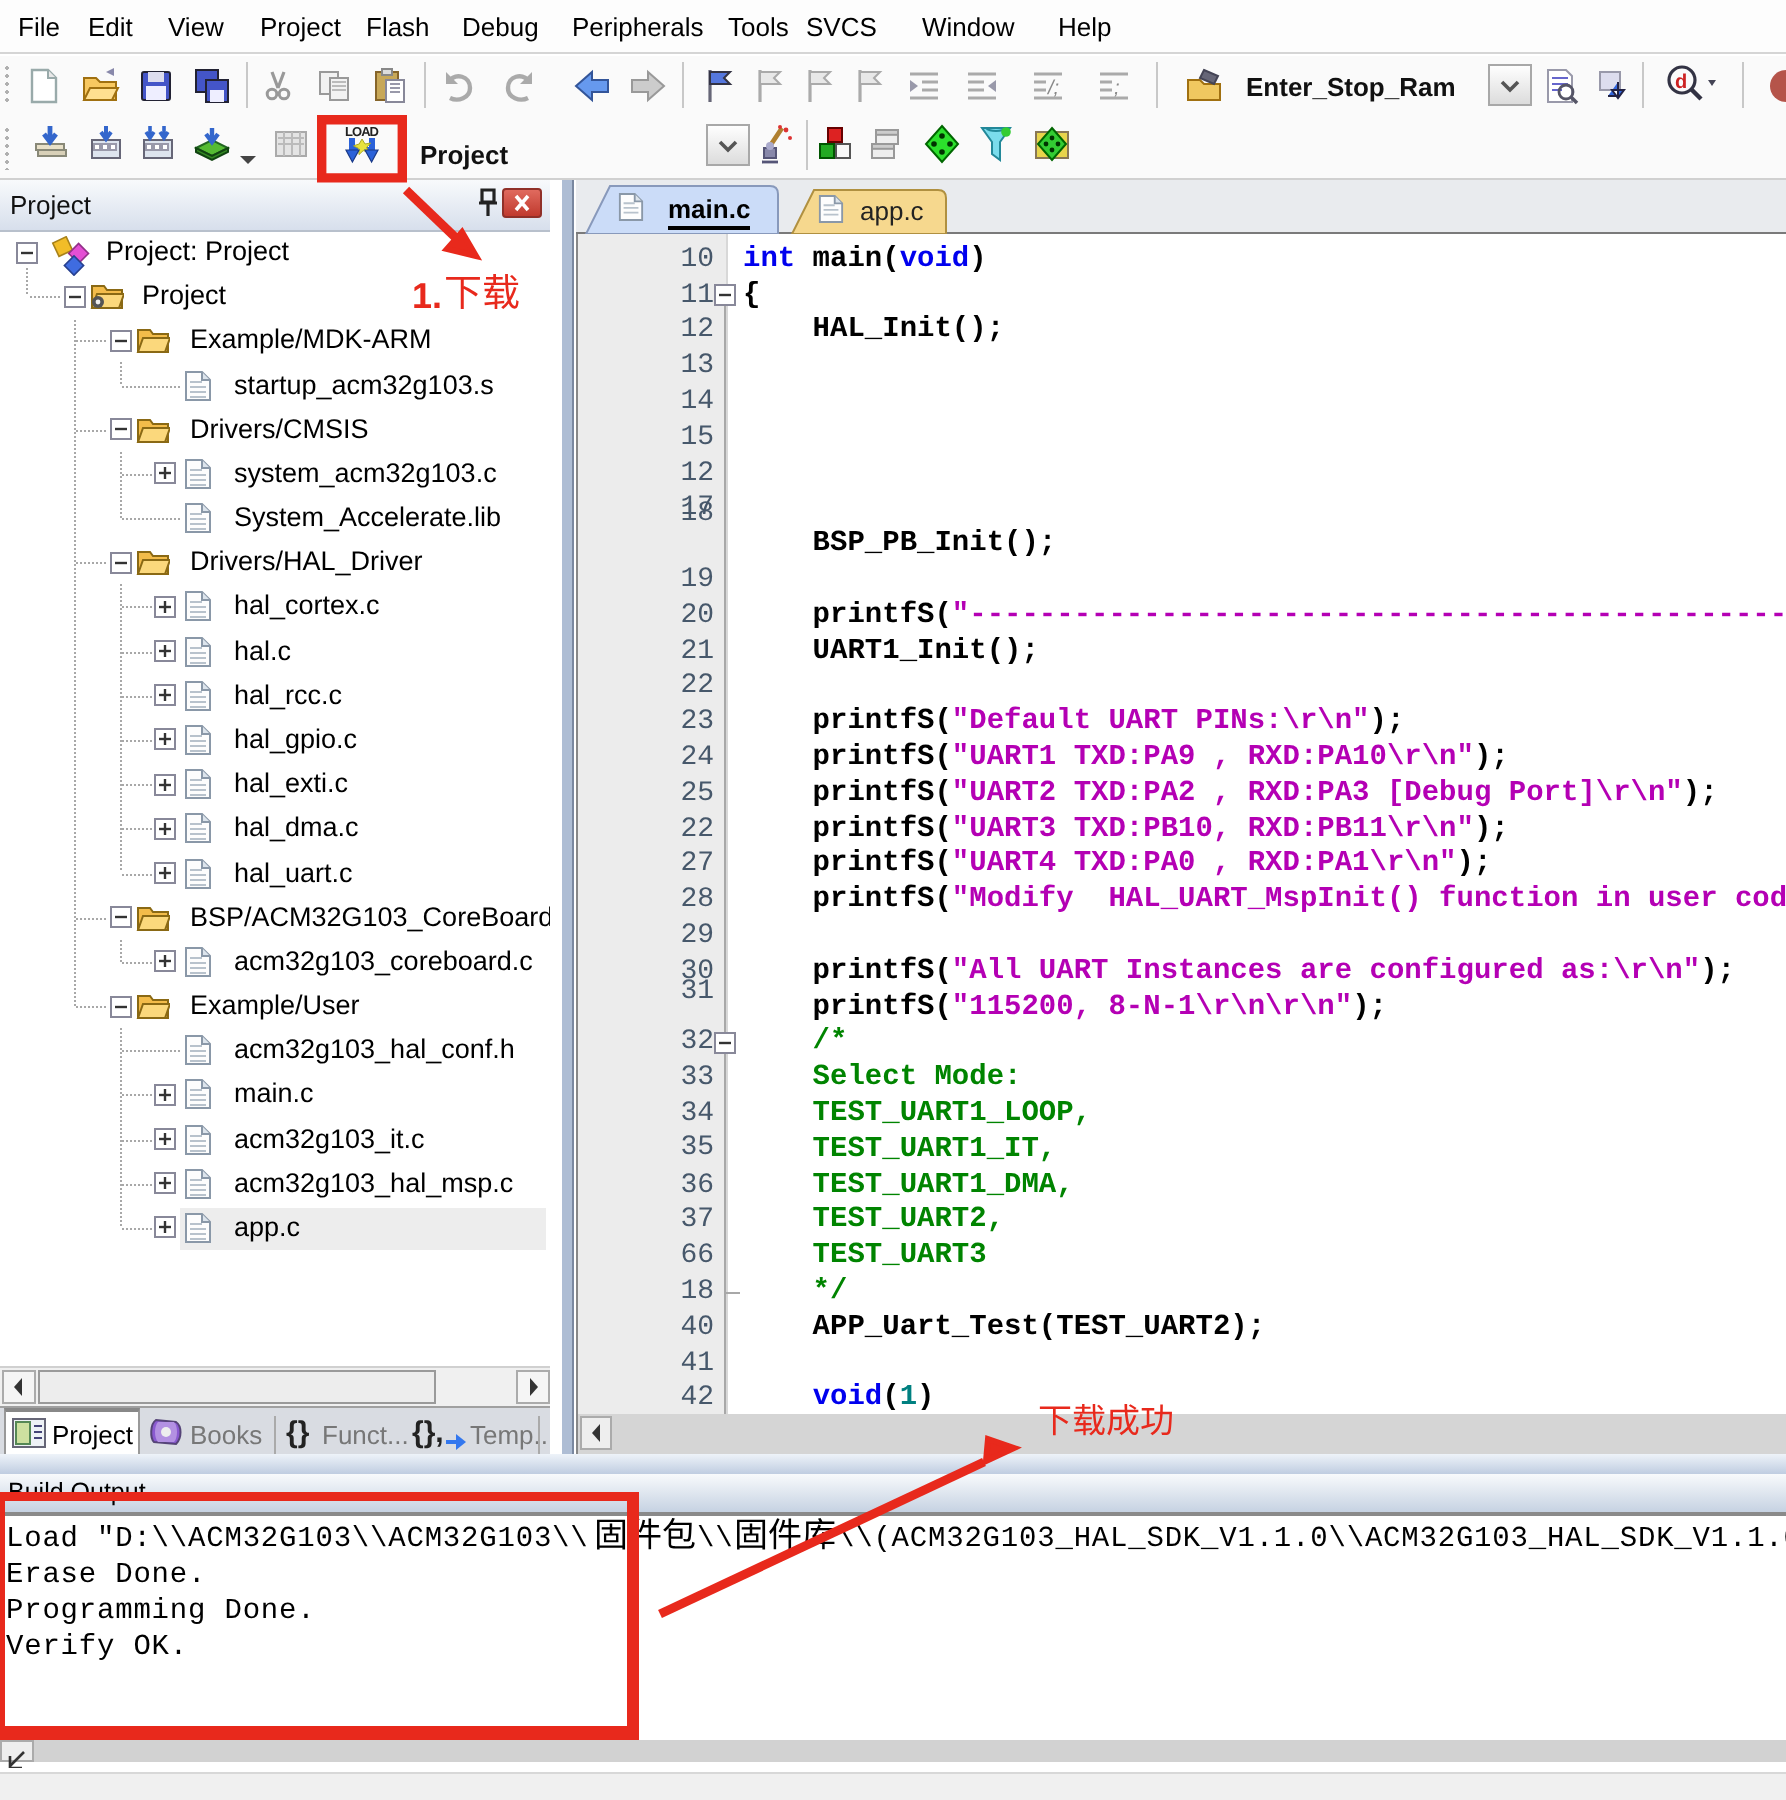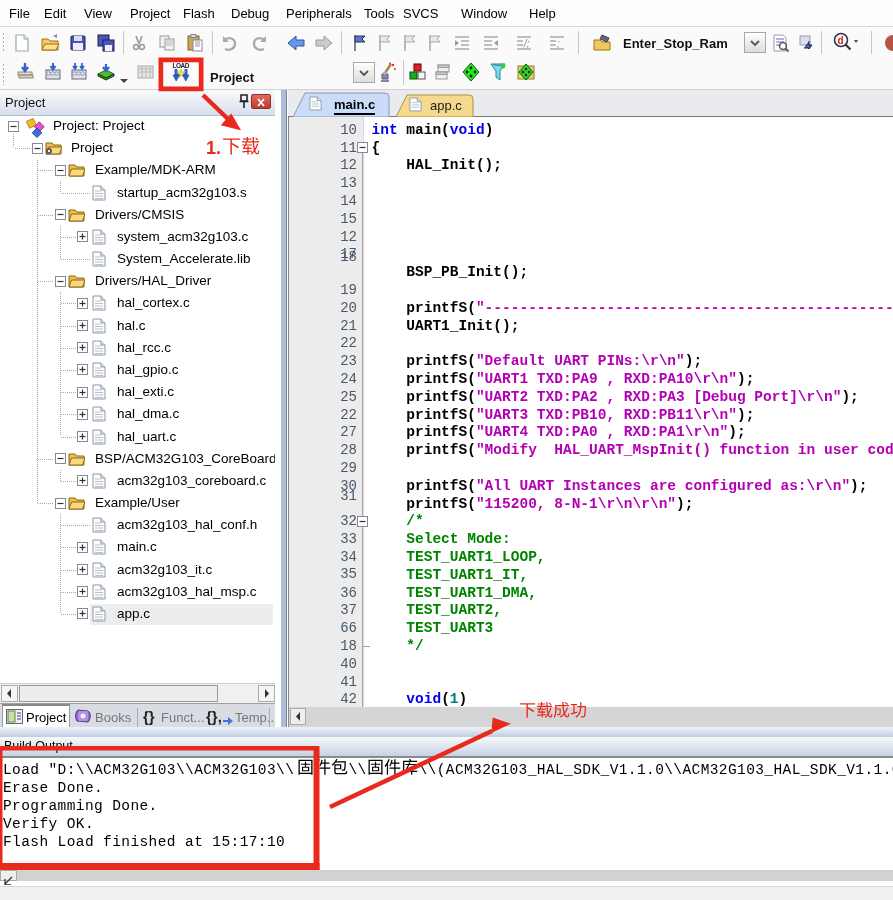--- a/index.html
+++ b/index.html
@@ -638,20 +638,21 @@
 <div class="cl" style="left:82.5px;top:449.8px"><span class="com">    TEST_UART1_IT,</span></div>
 <div class="cl ln" style="left:0px;top:467.6px">36</div>
 <div class="cl" style="left:82.5px;top:467.6px"><span class="com">    TEST_UART1_DMA,</span></div>
 <div class="cl ln" style="left:0px;top:485.4px">37</div>
 <div class="cl" style="left:82.5px;top:485.4px"><span class="com">    TEST_UART2,</span></div>
 <div class="cl ln" style="left:0px;top:503.2px">66</div>
 <div class="cl" style="left:82.5px;top:503.2px"><span class="com">    TEST_UART3</span></div>
 <div class="cl ln" style="left:0px;top:521.0px">18</div>
 <div class="cl" style="left:82.5px;top:521.0px"><span class="com">    */</span></div>
 <div class="cl ln" style="left:0px;top:538.8px">40</div>
+<div class="cl" style="left:82.5px;top:538.8px"><span class="">    APP_Uart_Test(TEST_UART2);</span></div>
 <div class="cl ln" style="left:0px;top:556.6px">41</div>
 <div class="cl ln" style="left:0px;top:574.4px">42</div>
 <div class="cl" style="left:82.5px;top:574.4px"><span class="">    </span><span class="kw">void</span><span class="">(</span><span class="num">1</span><span class="">)</span></div>
 <div class="abs" style="left:73px;top:27px;width:1px;height:563px;background:#a8a8a8"></div>
 <svg class="abs" style="left:68px;top:25px" width="11" height="11">
           <rect x="0.5" y="0.5" width="10" height="10" fill="#fff" stroke="#889"></rect>
           <path d="M2.5 5.5h6" stroke="#333" stroke-width="1.2"></path>
         </svg>
 <svg class="abs" style="left:68px;top:399px" width="11" height="11">
           <rect x="0.5" y="0.5" width="10" height="10" fill="#fff" stroke="#889"></rect>
@@ -692,21 +693,20 @@
               <path d="M317 341V268H604V-80H679V268H953V341H679V562H909V635H679V828H604V635H470C483 680 494 728 504 775L432 790C409 659 367 530 309 447C327 438 359 420 373 409C400 451 425 504 446 562H604V341ZM268 836C214 685 126 535 32 437C45 420 67 381 75 363C107 397 137 437 167 480V-78H239V597C277 667 311 741 339 815Z" fill="#000"></path>
             </g>
             <g transform="translate(34.0,14.3) scale(0.0170,-0.0170)">
               <path d="M325 245C334 253 368 259 419 259H593V144H232V74H593V-79H667V74H954V144H667V259H888V327H667V432H593V327H403C434 373 465 426 493 481H912V549H527L559 621L482 648C471 615 458 581 444 549H260V481H412C387 431 365 393 354 377C334 344 317 322 299 318C308 298 321 260 325 245ZM469 821C486 797 503 766 515 739H121V450C121 305 114 101 31 -42C49 -50 82 -71 95 -85C182 67 195 295 195 450V668H952V739H600C588 770 565 809 542 840Z" fill="#000"></path>
             </g>
           </svg></div>
 <div class="bol" style="left:418.5px;top:4px">\\(ACM32G103_HAL_SDK_V1.1.0\\ACM32G103_HAL_SDK_V1.1.0\\</div>
 <div class="bol" style="left:3px;top:22px">Erase Done.</div>
 <div class="bol" style="left:3px;top:40px">Programming Done.</div>
 <div class="bol" style="left:3px;top:58px">Verify OK.</div>
-<div class="bol" style="left:3px;top:76px">Flash Load finished at 15:17:10</div>
 </div>
 </div>
 <div class="abs sbtrack" style="left:0;top:870px;width:893px;height:11px;background:#d2d2d2">
 <div class="sbbtn" style="left:0px;top:0px;width:17px;height:11px;background:#eee"><svg width="15" height="9">
           <path d="M11 1L4 8M4 3v6h6" stroke="#333" stroke-width="1.3" fill="none"></path>
         </svg></div>
 </div>
 <div class="abs" id="statusbar"></div>
 <svg class="abs" style="left:0;top:0;pointer-events:none;z-index:50" width="893" height="900" viewBox="0 0 893 900">
 <path d="M158.5 57.5h45v33.8h-45z M163.2 62.2v24.4h35.6V62.2z" fill="#e8291c" fill-rule="evenodd"></path>

